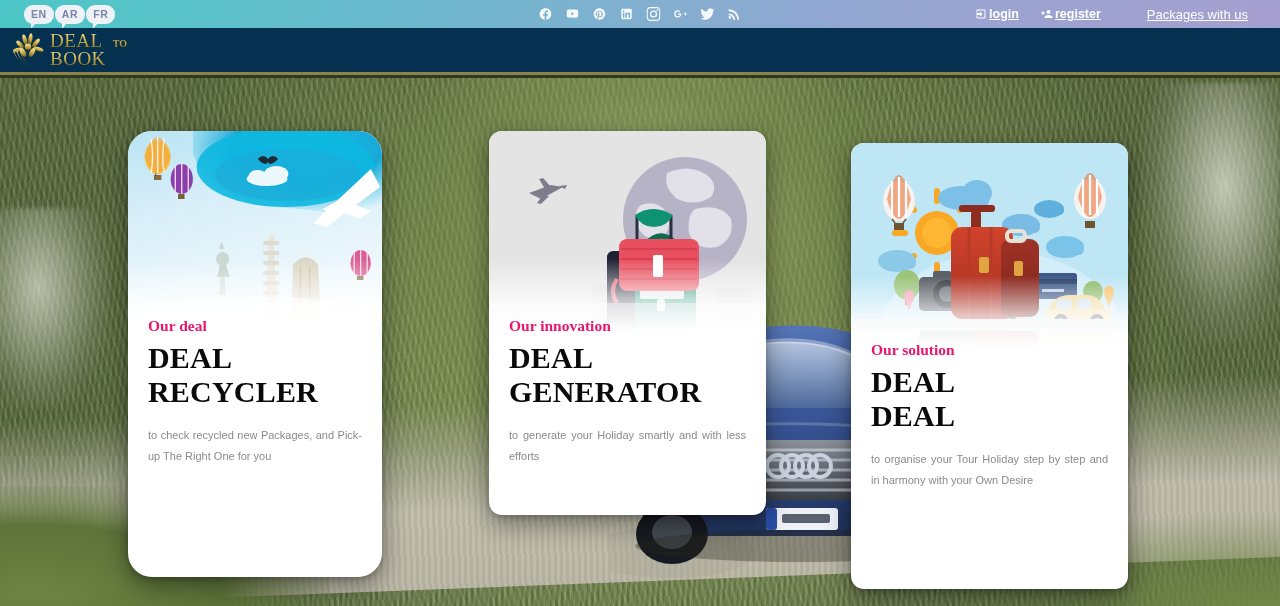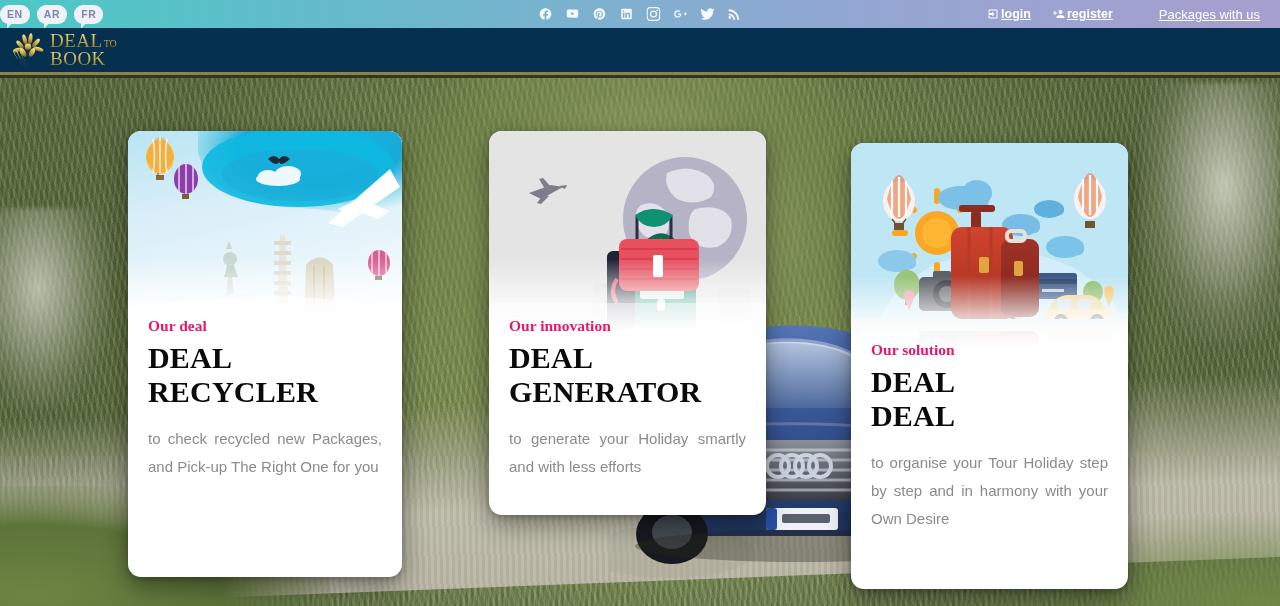--- a/index.html
+++ b/index.html
@@ -12,21 +12,21 @@
 
   
   .topbar {
     position: relative; z-index: 30;
     height: 28px; width: 100%;
     background: linear-gradient(90deg,
         #4cc6c6 0%, #57c3c9 12%, #6ab9cc 30%,
         #7fb0cf 48%, #8fa8d1 63%, #9ba3d0 78%, #a59fcf 100%);
     display: flex; align-items: center;
   }
-  .lang-group { display: flex; align-items: center; gap: 7px; }
+  .lang-group { display: flex; align-items: center; gap: 1px; padding-left: 24px; }
   .lang-btn {
     position: relative;
     background: #eef2f7;
     color: #7b86a8;
     font-size: 10.5px;
     font-weight: bold;
     letter-spacing: .6px;
     line-height: 1;
     padding: 4px 7px 4.5px;
     border-radius: 9px;
@@ -46,21 +46,21 @@
     display: flex; align-items: center; gap: 13px;
   }
   .social a {
     display: block; width: 14px; height: 14px;
     color: #ffffff; opacity: .93; cursor: pointer;
   }
   .social svg { display: block; width: 14px; height: 14px; fill: #ffffff; }
 
   .topbar-right {
     margin-left: auto; display: flex; align-items: center;
-    padding-right: 20px; gap: 0;
+    padding-right: 32px; gap: 0;
   }
   .tb-link {
     color: #ffffff; font-size: 12.5px; text-decoration: underline;
     display: flex; align-items: center; gap: 2px; cursor: pointer;
     font-weight: 600; white-space: nowrap;
   }
   .tb-link svg { fill: #fff; width: 12px; height: 12px; display:block; }
   .tb-sep { width: 22px; }
   .partner {
     color: #ffffff; font-size: 13px; text-decoration: underline;
@@ -81,21 +81,21 @@
     display: flex; flex-direction: column; line-height: .93;
     font-family: "Liberation Serif", serif;
     margin-left: 2px;
   }
   .logo-top {
     font-size: 19px; letter-spacing: .5px;
     background: linear-gradient(180deg,#f3e08a 0%, #c9a83c 55%, #8a6f1e 100%);
     -webkit-background-clip: text; background-clip: text; color: transparent;
     display: flex; align-items: baseline;
   }
-  .logo-top .to { font-size: 10px; letter-spacing: 0; margin-left: 1px; }
+  .logo-top .to { font-size: 10px; letter-spacing: 0; margin-left: 10px; font-weight: bold; }
   .logo-bottom {
     font-size: 19px; letter-spacing: .5px;
     background: linear-gradient(180deg,#f3e08a 0%, #c9a83c 55%, #8a6f1e 100%);
     -webkit-background-clip: text; background-clip: text; color: transparent;
   }
   .nav-menu { margin-left: auto; display: flex; align-items: center; padding-right: 22px; }
   .nav-item {
     color: #f4f7fa;
     font-size: 14.5px;
     font-weight: bold;
@@ -172,21 +172,21 @@
     position: absolute; top: 0; left: 0; width: 1280px; height: 528px;
   }
   .card {
     position: absolute;
     background: #ffffff;
     border-radius: 13px;
     box-shadow: 0 9px 26px rgba(0,0,0,.40), 0 2px 6px rgba(0,0,0,.22);
     overflow: hidden;
     cursor: pointer;
   }
-  .card-1 { left: 128px; top: 53px;  width: 274px; height: 446px; }
+  .card-1 { left: 128px; top: 53px;  width: 254px; height: 446px; border-radius: 24px; }
   .card-2 { left: 489px; top: 53px;  width: 277px; height: 384px; }
   .card-3 { left: 851px; top: 53px;  width: 277px; height: 446px; margin-top: 12px; }
 
   .card-img { position: relative; width: 100%; height: 205px; overflow: hidden; }
   .card-1 .card-img { height: 200px; }
   .card-2 .card-img { height: 200px; }
   .card-3 .card-img { height: 205px; }
   .card-img svg { position: absolute; inset: 0; width: 100%; height: 100%; display: block; }
   .img-fade {
     position: absolute; left: 0; right: 0; bottom: 0; height: 72px;
@@ -208,21 +208,21 @@
   .title {
     font-family: "Liberation Serif", serif;
     font-weight: bold;
     font-size: 30px;
     line-height: 1.14;
     color: #0a0a0a;
     letter-spacing: .2px;
     margin-bottom: 16px;
   }
   .desc {
-    font-size: 15px;
+    font-size: 11px;
     line-height: 1.86;
     color: #8b8b8b;
     text-align: justify;
     font-family: "Liberation Sans", sans-serif;
   }
 </style>
 </head>
 <body>
 
 <div class="page">

